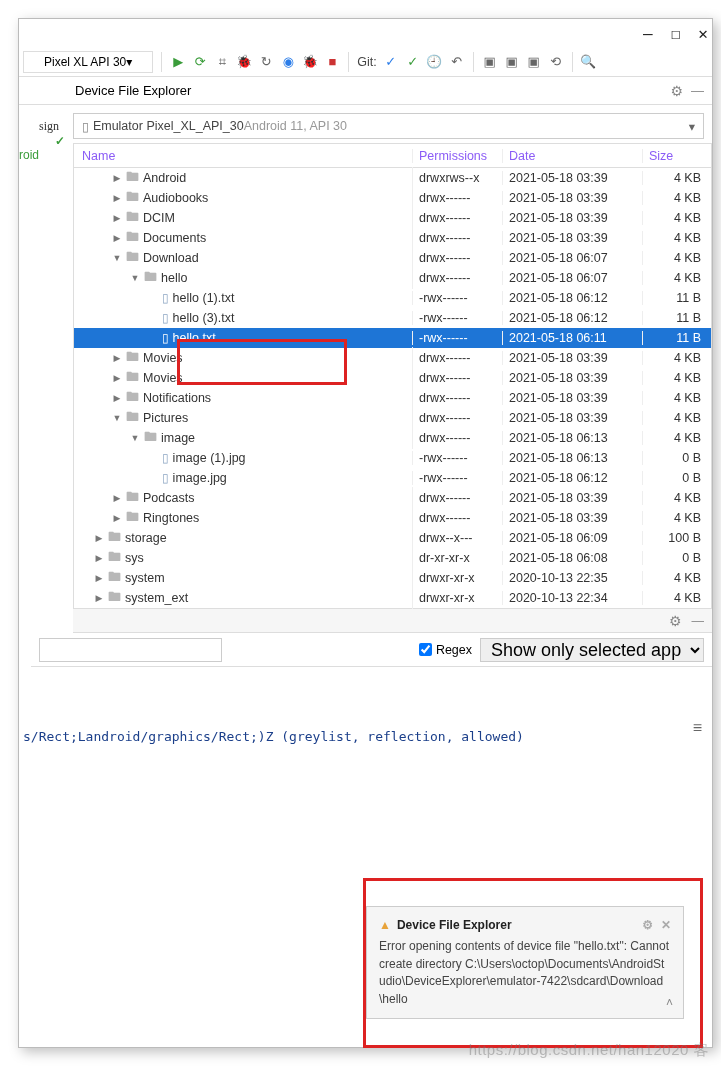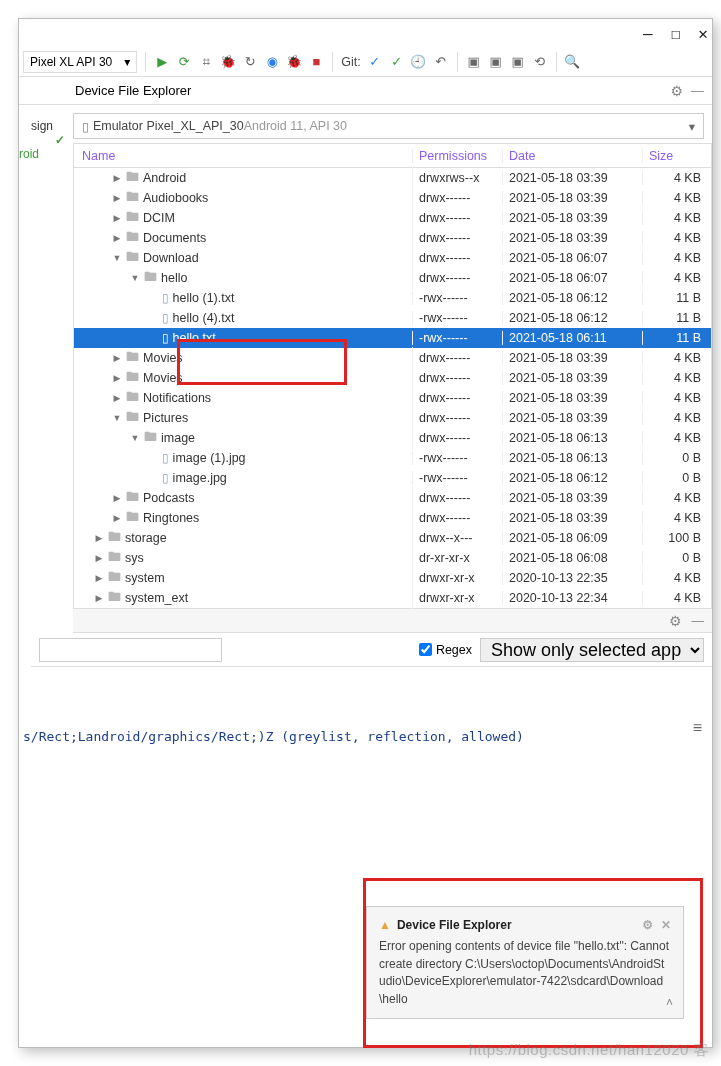--- a/index.html
+++ b/index.html
@@ -1,34 +1,34 @@
 <!DOCTYPE html>
 <html><head>
 <meta charset="utf-8">
 <style>
   * { box-sizing: border-box; margin: 0; padding: 0; }
   body { font-family: "Segoe UI", Arial, sans-serif; font-size: 12.5px; background: #fff; width: 721px; height: 1066px; overflow: hidden; position: relative; }
   .frame { position: absolute; left: 18px; top: 18px; right: 8px; bottom: 18px; border: 1px solid #bbb; box-shadow: 4px 4px 12px rgba(0,0,0,.25); background: #fff; display: flex; flex-direction: column; }
   .titlebar { height: 28px; display: flex; justify-content: flex-end; align-items: center; padding-right: 4px; gap: 18px; color: #222; }
   .titlebar span { font-size: 16px; font-family: monospace; cursor: default; }
   .toolbar { height: 30px; display: flex; align-items: center; border-bottom: 1px solid #ddd; padding: 0 4px; gap: 6px; }
-  .dd { display: flex; align-items: center; border: 1px solid #ddd; height: 22px; padding: 0 6px; font-size: 12px; gap: 12px; }
+  .dd { display: flex; align-items: center; border: 1px solid #ddd; height: 22px; padding: 0 20px; font-size: 12px; gap: 0; }
   .tb-sep { width: 1px; height: 20px; background: #ddd; margin: 0 2px; }
   .tb-ico { width: 16px; height: 16px; display: inline-flex; align-items: center; justify-content: center; font-size: 13px; color: #666; }
   .tb-ico.green { color: #3a9c3a; }
   .tb-ico.blue { color: #2b7de9; }
   .tb-ico.red { color: #cc3333; }
   .panel-head { display: flex; align-items: center; height: 28px; border-bottom: 1px solid #ddd; padding: 0 8px; font-size: 13px; }
   .panel-head .title { flex: 1; }
   .gear { color: #888; font-size: 14px; }
   .device-dd { margin: 8px 8px 4px 54px; border: 1px solid #ccc; height: 26px; display: flex; align-items: center; padding: 0 8px; color: #444; }
   .device-dd .dim { color: #999; }
   .device-dd .arr { margin-left: auto; color: #666; }
   .left-frag { position: absolute; left: 0; top: 100px; width: 52px; font-size: 12px; }
-  .left-frag .sign { color: #333; padding-left: 12px; }
+  .left-frag .sign { color: #333; padding-left: 20px; font-family: Liberation Serif, serif; }
   .left-frag .chk { color: #3a9c3a; padding-left: 36px; font-weight: bold; }
   .left-frag .roid { color: #3a9c3a; padding-left: 0; }
   .tree-wrap { margin-left: 54px; border: 1px solid #ddd; flex: 0 0 auto; }
   .th-row { display: flex; border-bottom: 1px solid #ddd; height: 24px; align-items: center; font-size: 12.5px; color: #8b5cf6; }
   .c-name { flex: 1; padding-left: 8px; border-right: 1px solid #eee; }
   .c-perm { width: 90px; padding-left: 6px; border-right: 1px solid #eee; }
   .c-date { width: 140px; padding-left: 6px; border-right: 1px solid #eee; }
   .c-size { width: 68px; padding-left: 6px; text-align: left; }
   .row { display: flex; height: 20px; align-items: center; font-size: 12.5px; color: #333; }
   .row .c-size { text-align: right; padding-right: 10px; }
@@ -200,21 +200,21 @@
           </div>
           <div class="c-perm">-rwx------</div>
           <div class="c-date">2021-05-18 06:12</div>
           <div class="c-size">11 B</div>
         </div>
         <div class="row">
           <div class="c-name name">
             <span class="ind" style="width:62px"></span>
             <span class="tri blank"></span>
             <span class="file-ico">▯</span>
-            <span>hello (4).txt</span>
+            <span>hello (3).txt</span>
           </div>
           <div class="c-perm">-rwx------</div>
           <div class="c-date">2021-05-18 06:12</div>
           <div class="c-size">11 B</div>
         </div>
         <div class="row sel">
           <div class="c-name name">
             <span class="ind" style="width:62px"></span>
             <span class="tri blank"></span>
             <span class="file-ico">▯</span>

